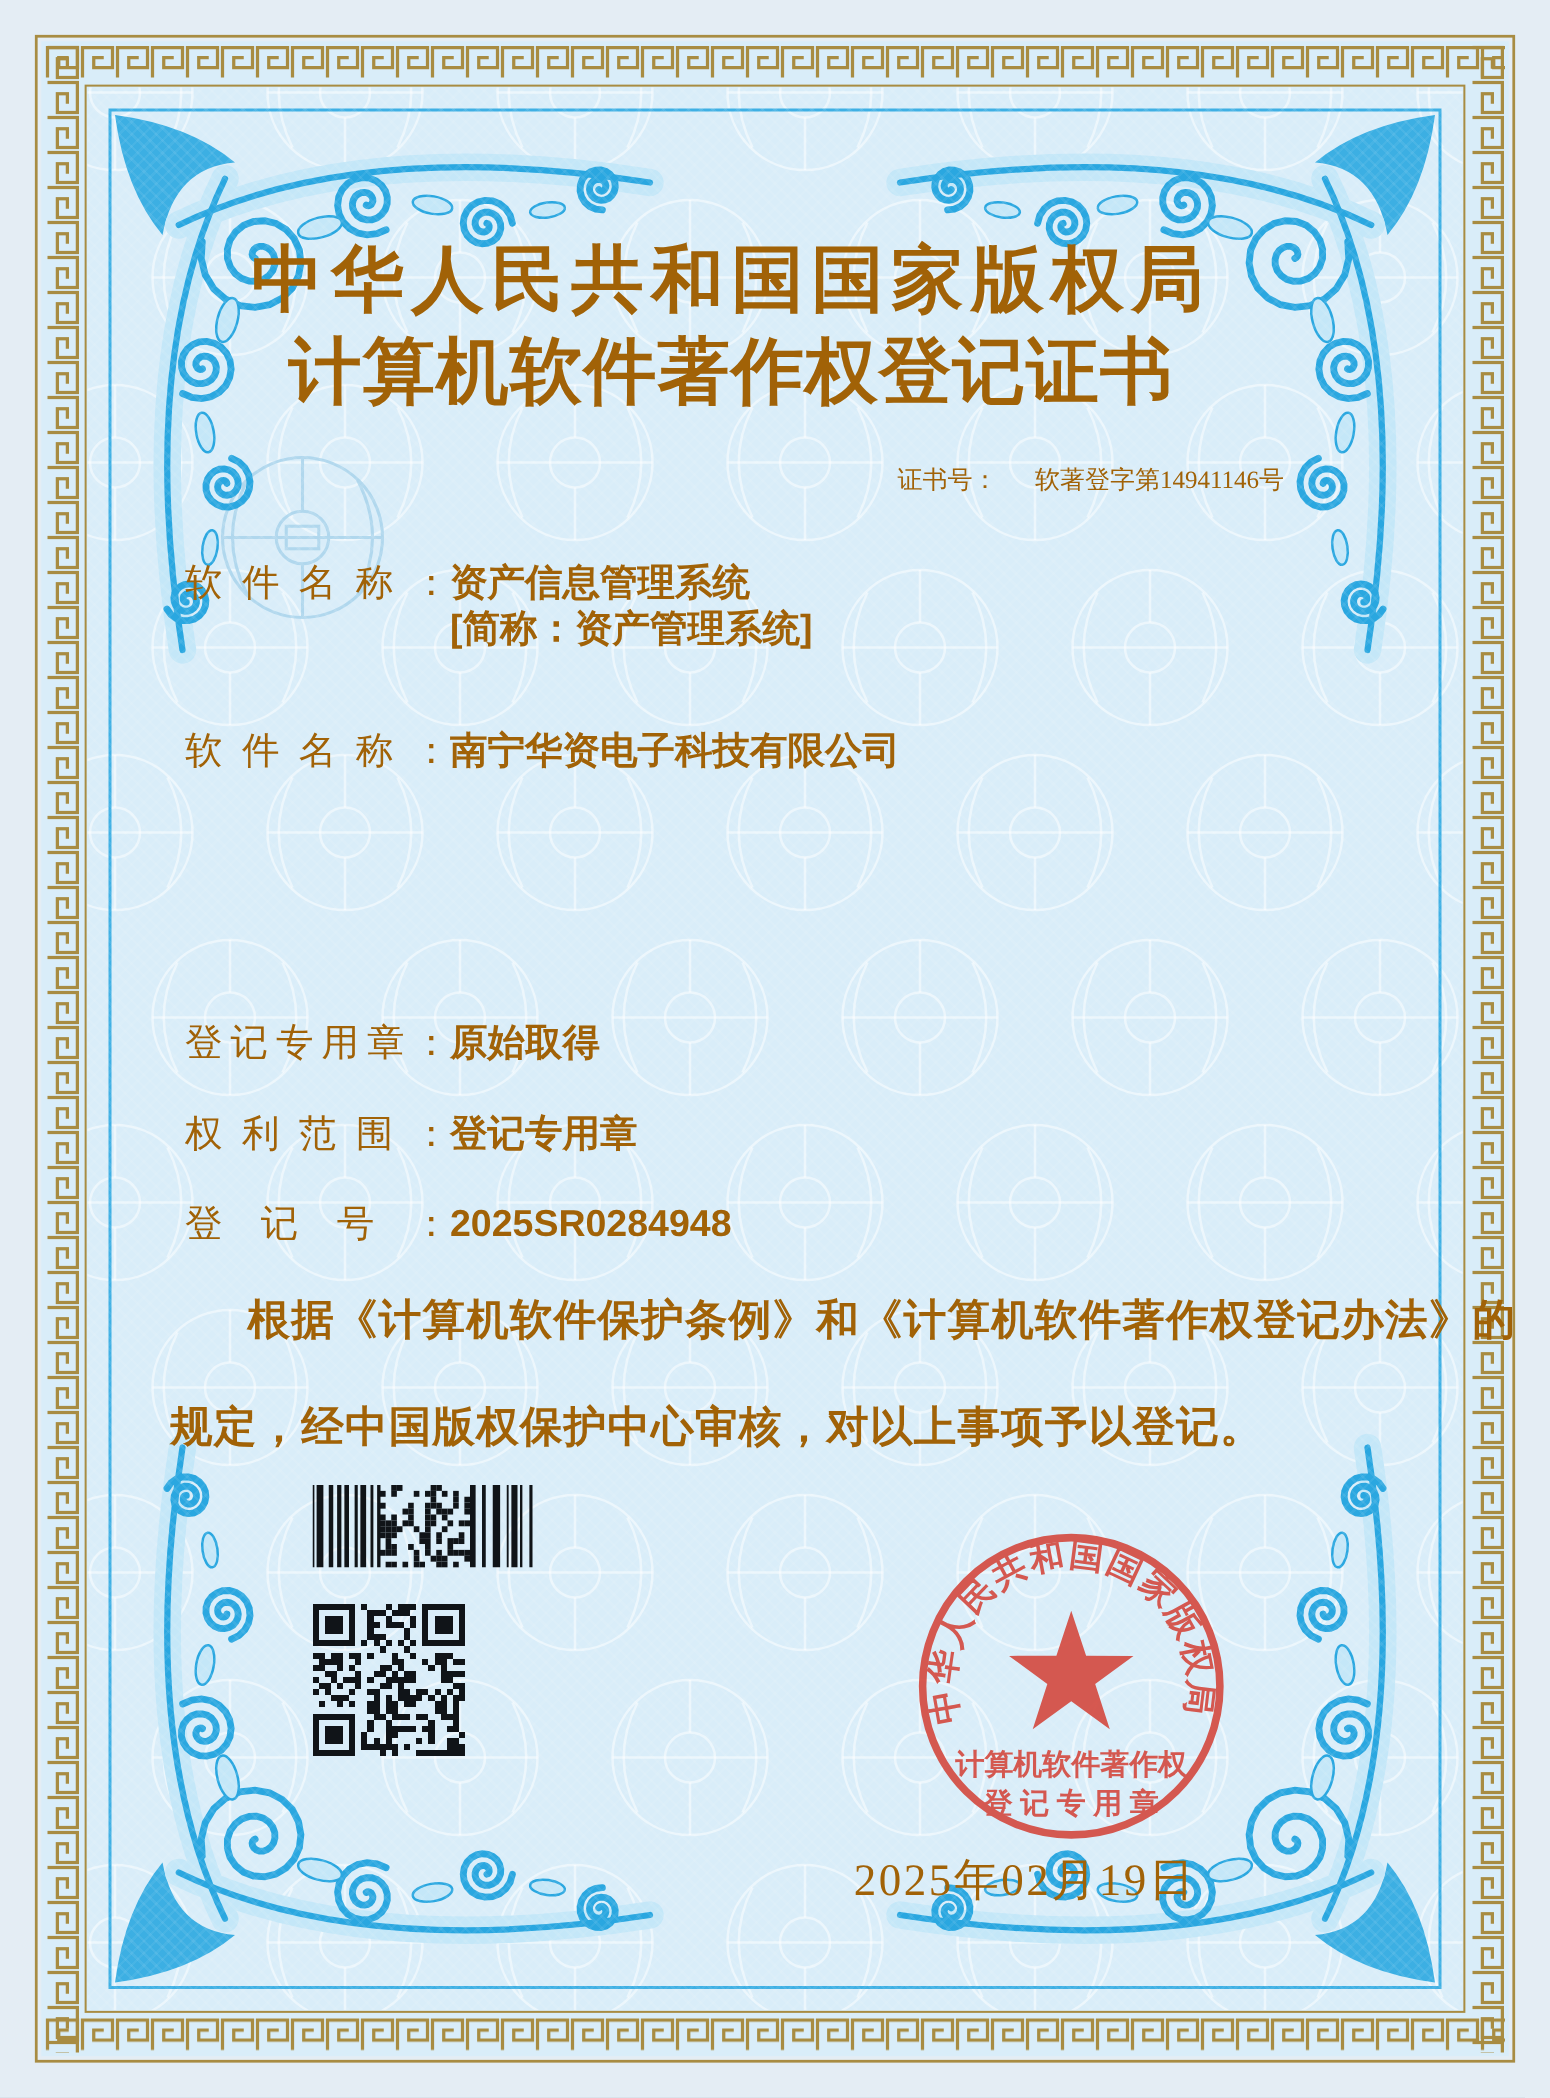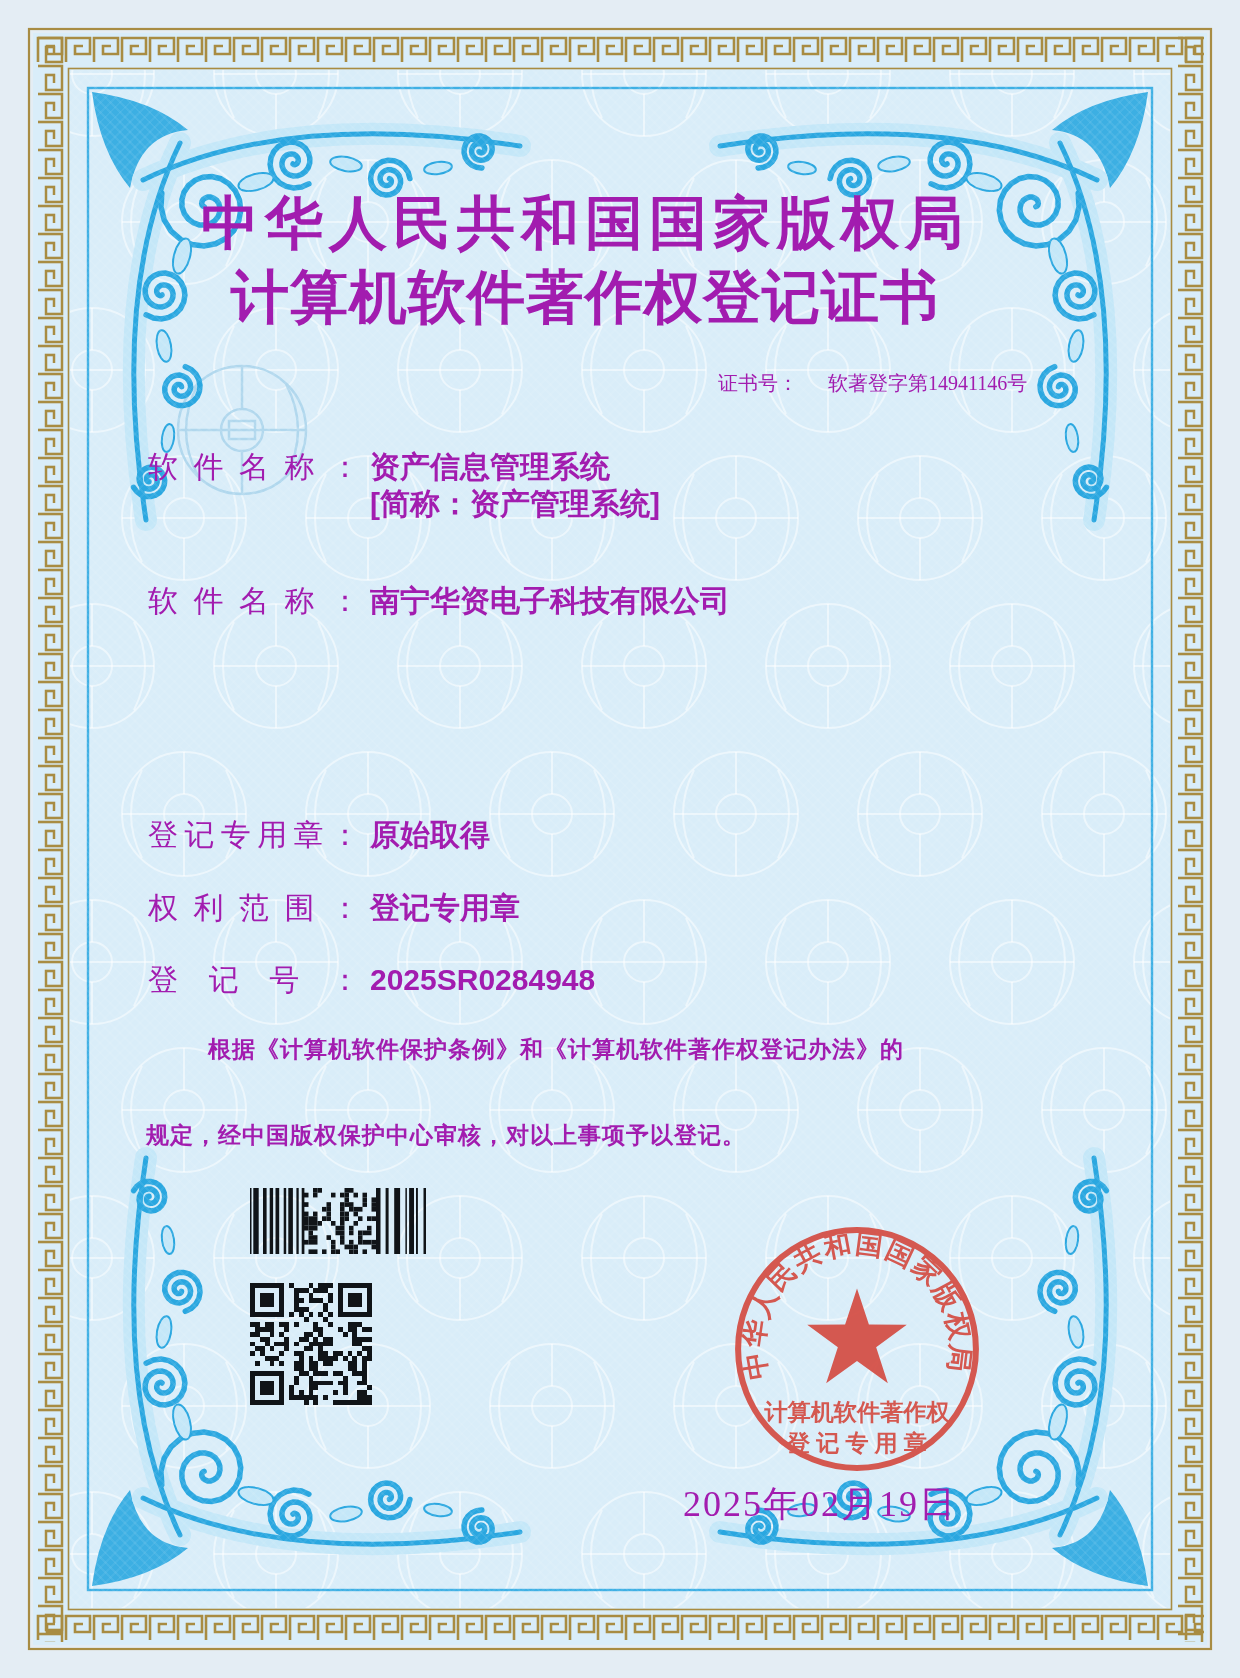--- a/index.html
+++ b/index.html
@@ -1,34 +1,34 @@
 <!DOCTYPE html>
 <html><head>
 <meta charset="utf-8">
 <style>
   html,body{margin:0;padding:0;background:#cfd9e2;}
   .page{position:relative;width:1240px;height:1678px;margin:0 auto;background:#e4edf4;
-        font-family:"Liberation Sans","DejaVu Sans",sans-serif;color:#a21caf;overflow:hidden;}
+        font-family:"Liberation Sans","DejaVu Sans",sans-serif;color:#a16207;overflow:hidden;}
   .deco{position:absolute;left:0;top:0;width:1240px;height:1678px;}
   .texture{position:absolute;left:70px;top:70px;width:1100px;height:1538px;pointer-events:none;
         background:repeating-linear-gradient(45deg,rgba(255,255,255,.07) 0 2px,transparent 2px 7px),
                    repeating-linear-gradient(-45deg,rgba(255,255,255,.06) 0 2px,transparent 2px 7px);}
   .t-serif{font-family:"Liberation Serif","DejaVu Serif",serif;}
   .title1{position:absolute;top:194px;left:90px;width:990px;text-align:center;
           font-size:58px;line-height:1.05;font-weight:700;letter-spacing:6px;}
   .title2{position:absolute;top:268px;left:90px;width:990px;text-align:center;
           font-size:58px;line-height:1.05;font-weight:700;letter-spacing:1px;}
   .certno{position:absolute;top:370px;left:718px;font-size:20px;font-weight:400;display:flex;}
   .certno .gap{display:inline-block;width:30px;}
   .row{position:absolute;left:148px;display:flex;align-items:flex-start;}
   .lab{display:inline-block;width:212px;text-align:justify;text-align-last:justify;
        font-weight:400;font-size:30px;line-height:37px;white-space:nowrap;}
-  .val{font-weight:700;font-size:30px;line-height:37px;margin-left:10px;white-space:nowrap;}
+  .val{font-weight:700;font-size:30px;line-height:37px;white-space:nowrap;}
   .vals{display:flex;flex-direction:column;}
-  .para{position:absolute;left:146px;width:960px;font-size:23px;font-weight:700;
+  .para{position:absolute;left:136px;width:960px;font-size:34px;font-weight:700;
         letter-spacing:1px;line-height:1.2;white-space:nowrap;}
   .indent{text-indent:62px;}
   .barcode{position:absolute;left:250px;top:1188px;width:178px;height:66px;}
   .qr{position:absolute;left:250px;top:1283px;width:122px;height:122px;}
   .seal{position:absolute;left:726px;top:1218px;width:262px;height:262px;opacity:.9;}
   .date{position:absolute;left:650px;top:1480px;width:340px;text-align:center;
         font-size:36px;font-weight:400;letter-spacing:2px;}
 </style>
 </head>
 <body>

